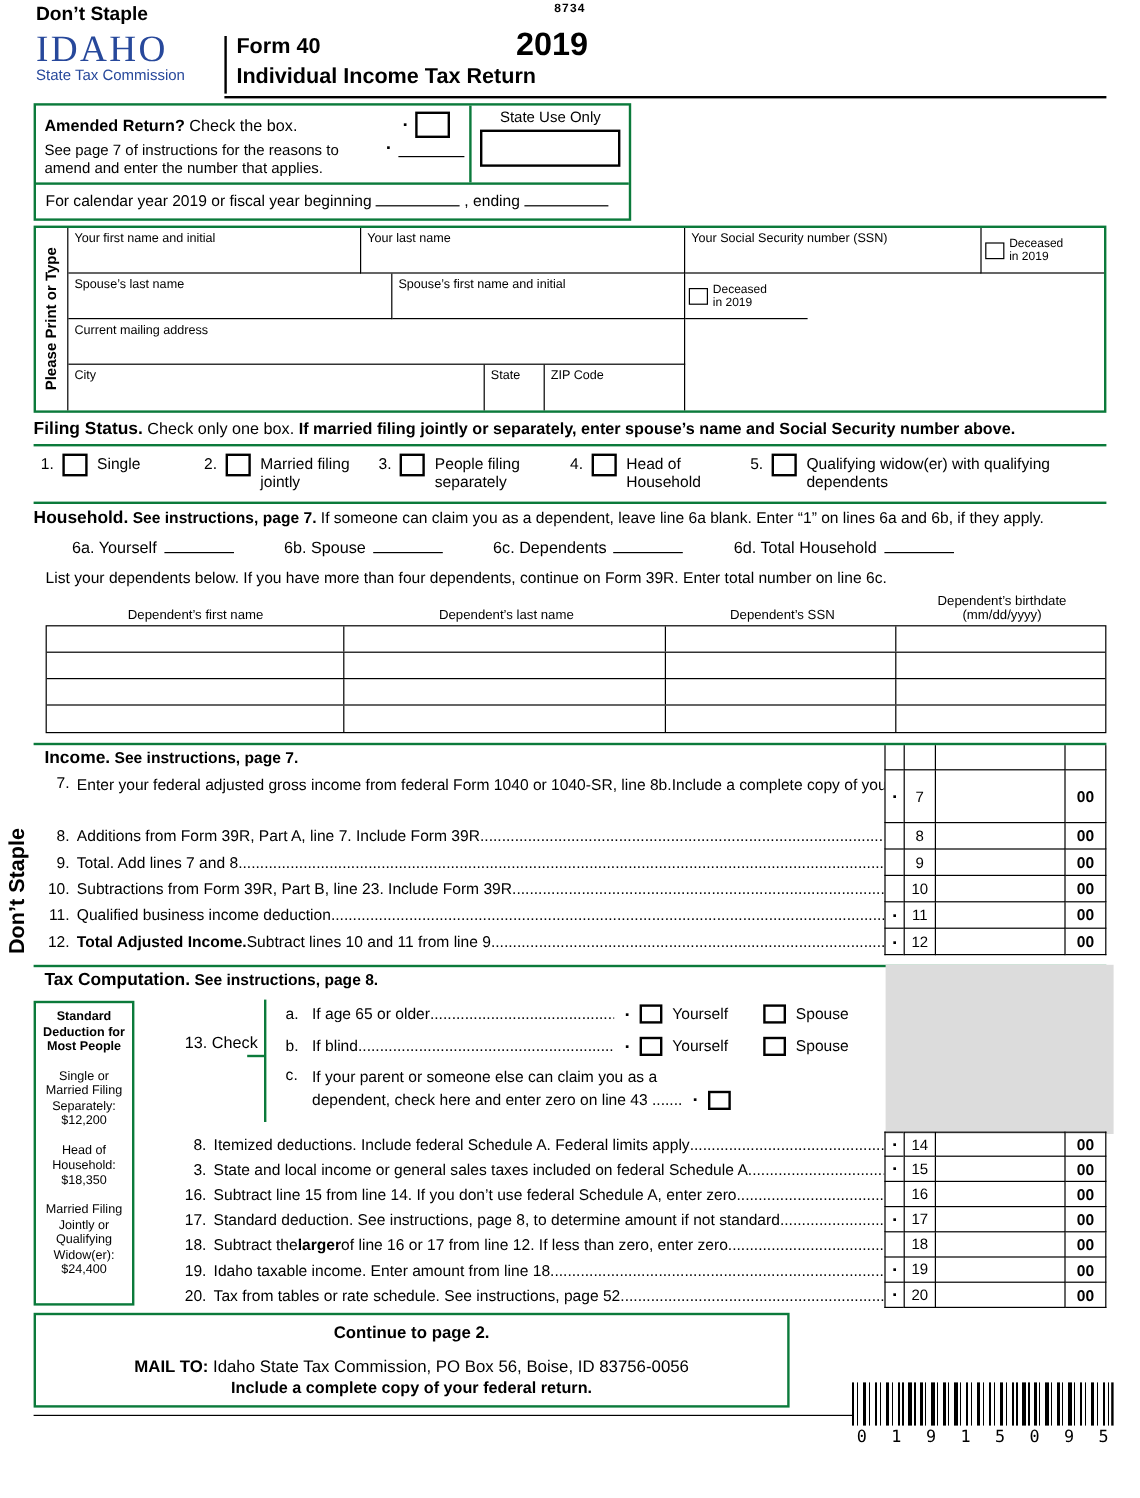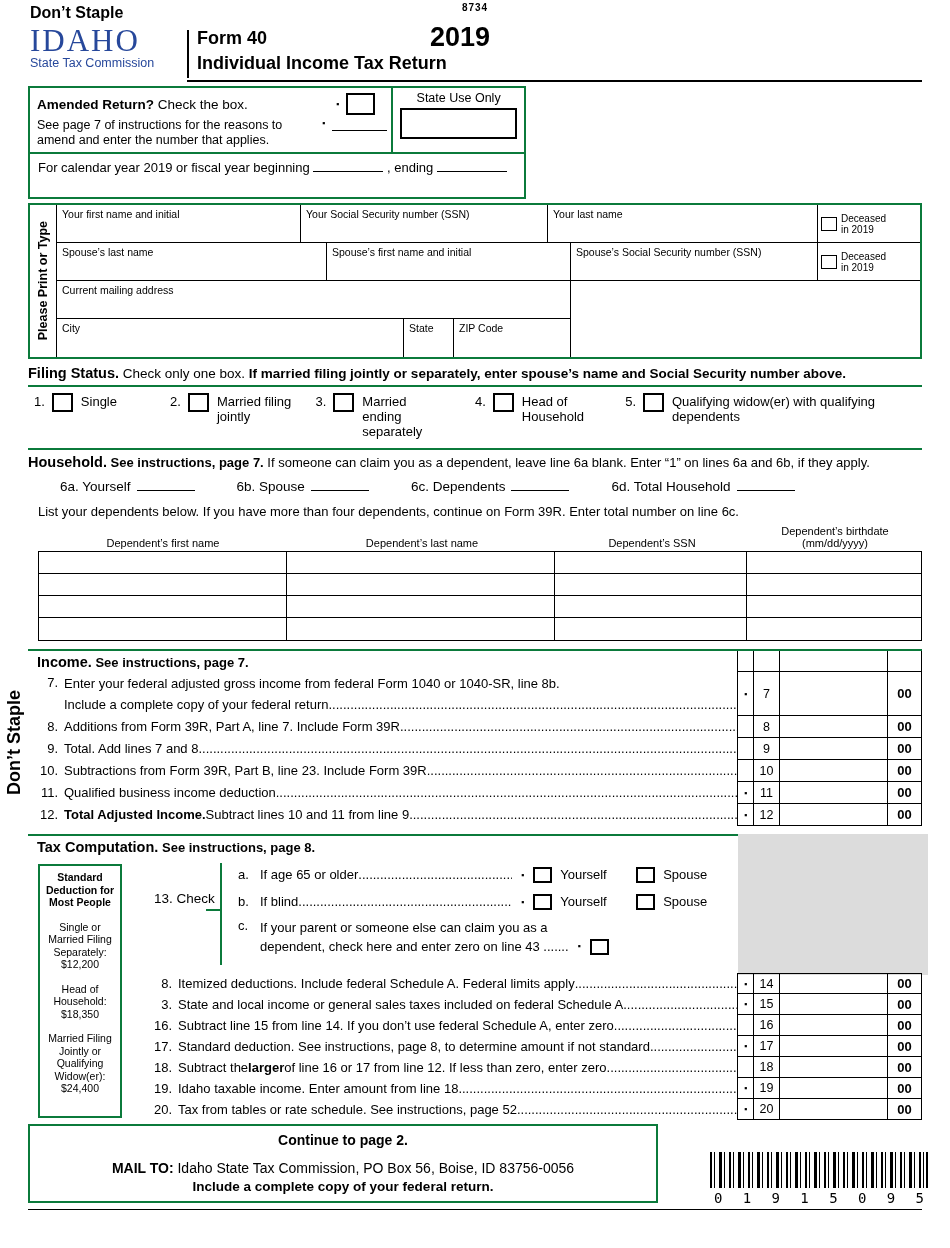--- a/index.html
+++ b/index.html
@@ -27,21 +27,21 @@
 .am-row1-txt{width:292px;font-size:13.5px}
 .am-row2{display:flex;align-items:flex-start;margin-top:3px}
 .am-row2-txt{width:278px;font-size:12.5px;line-height:15px}
 .bul{font-size:9px;padding:0 7px}
 .am-row2 .bul{padding-bottom:3px}
 .box-chk{display:inline-block;width:29px;height:22px;border:2px solid #000;background:#fff}
 .uline{display:inline-block;border-bottom:1.5px solid #000;height:13px;vertical-align:baseline}
 .u55{width:55px}.u58{width:58px}.u70{width:70px}
 .stateuse{width:150px;border-left:2.5px solid #0b7a3b;text-align:center;font-size:12.5px;padding:3px 7px 7px}
 .stateuse-box{height:31px;border:2px solid #000;margin-top:3px;background:#fff}
-.amend-cal{padding:5px 8px 22px;font-size:13px}
+.amend-cal{padding:5px 8px 7px;font-size:13px}
 
 .nt{display:flex;border:2.5px solid #0b7a3b;margin-top:4px}
 .nt-strip{width:27px;border-right:1.5px solid #000;display:flex;align-items:center;justify-content:center}
 .nt-strip span{writing-mode:vertical-rl;transform:rotate(180deg);font-weight:bold;font-size:12.5px}
 .nt-main{flex:1}
 .nt-row{display:flex;height:38px}
 .ncell{border-right:1.5px solid #000;border-bottom:1.5px solid #000;font-size:10.5px;padding:3px 5px}
 .c-first{width:244px}.c-last{width:270px}.c-ssn{flex:1}
 .c-dec{width:102px;border-bottom:1.5px solid #000;display:flex;align-items:center;padding:2px 3px;gap:4px}
 .dec-chk{width:16px;height:14px;border:1.5px solid #000;flex:none}
@@ -91,29 +91,29 @@
 .ga{width:108px;border-right:1.5px solid #000;flex:none}
 .gc{width:34px;border-right:1.5px solid #000;display:flex;align-items:center;justify-content:center;font-weight:bold;flex:none;font-size:13px}
 .gbb{border-bottom:1.5px solid #000}
 .iline{display:flex;height:22px;align-items:stretch;font-size:13px}
 .iline .lnum{width:36px;text-align:right;padding-right:6px;line-height:22px;flex:none}
 .ltext{flex:1;overflow:hidden;white-space:nowrap;display:flex;line-height:22px}
 .ltext>*{flex:none}
 .ltext>.leader{flex:1 1 0;min-width:0;overflow:hidden;white-space:nowrap}
 .leader{overflow:hidden;white-space:nowrap}
 .iline.tall{height:44px}
-.tall .ltext{flex-direction:column;line-height:21px;padding-top:1px}
+.tall .ltext{line-height:21px;padding-top:1px}
 .tall .l2{display:flex}
 .tall .l2>span{flex:none}
 .tall .l2>.leader{flex:1 1 0;min-width:0}
 
 .tax{position:relative;z-index:0}
 .tax-shade{position:absolute;z-index:-1;top:-2px;right:-6px;width:190px;height:141px;background:#dcdcdc}
 .tax-head{padding:3px 0 2px 9px;font-size:13px}
-.std{position:absolute;left:10px;top:28px;width:84px;height:254px;border:2.5px solid #0b7a3b;text-align:center;font-size:10.5px;line-height:12.5px;padding:5px 2px}
+.std{position:absolute;left:0;top:28px;width:84px;height:254px;border:2.5px solid #0b7a3b;text-align:center;font-size:10.5px;line-height:12.5px;padding:5px 2px}
 .std-t{font-weight:bold;margin-bottom:12px}
 .std-i{margin-bottom:12px}
 .checkarea{position:relative;margin-left:118px;height:116px}
 .check13{position:absolute;left:8px;top:34px;font-size:13.5px}
 .brace{position:absolute;left:74px;top:6px;height:102px;border-left:2.5px solid #0b7a3b}
 .brace::before{content:"";position:absolute;left:-16px;top:46px;width:14px;border-top:2.5px solid #0b7a3b}
 .citems{margin-left:92px;padding-top:4px}
 .crow{display:flex;align-items:center;height:27px;font-size:13px}
 .clet{width:22px;flex:none}
 .ctext{width:252px;display:flex;overflow:hidden;white-space:nowrap;flex:none}
@@ -193,31 +193,30 @@
       </div>
     </div>
 
     <div class="nt">
       <div class="nt-strip">
           <span>Please Print or Type</span>
         </div>
       <div class="nt-main">
         <div class="nt-row">
           <div class="ncell c-first"><span>Your first name and initial</span></div>
+          <div class="ncell c-last"><span>Your last name</span></div>
           <div class="ncell c-ssn"><span>Your Social Security number (SSN)</span></div>
-          <div class="ncell c-last"><span>Your last name</span></div>
           <div class="c-dec">
             <span class="dec-chk"></span>
             <span class="dec-txt"><span>Deceased</span><br><span>in 2019</span></span>
           </div>
         </div>
         <div class="nt-row">
           <div class="ncell c-last"><span>Spouse’s last name</span></div>
           <div class="ncell c-first"><span>Spouse’s first name and initial</span></div>
-          <div class="ncell c-ssn"><span>Spouse’s Social Security number (SSN)</span></div>
           <div class="c-dec">
             <span class="dec-chk"></span>
             <span class="dec-txt"><span>Deceased</span><br><span>in 2019</span></span>
           </div>
         </div>
         <div class="nt-bottom">
           <div class="nt-bleft">
             <div class="n-addr"><span>Current mailing address</span></div>
             <div class="n-cityrow">
               <div class="n-city"><span>City</span></div>
@@ -240,21 +239,21 @@
         <span class="fs-lab">Single</span>
       </div>
       <div class="fs-opt w2">
         <span class="fs-num">2.</span>
         <span class="fs-chk"></span>
         <span class="fs-lab lw2">Married filing jointly</span>
       </div>
       <div class="fs-opt w3">
         <span class="fs-num">3.</span>
         <span class="fs-chk"></span>
-        <span class="fs-lab lw2">Married ending separately</span>
+        <span class="fs-lab lw2">People filing separately</span>
       </div>
       <div class="fs-opt w4">
         <span class="fs-num">4.</span>
         <span class="fs-chk"></span>
         <span class="fs-lab lw4">Head of Household</span>
       </div>
       <div class="fs-opt">
         <span class="fs-num">5.</span>
         <span class="fs-chk"></span>
         <span class="fs-lab lw5">Qualifying widow(er) with qualifying dependents</span>

